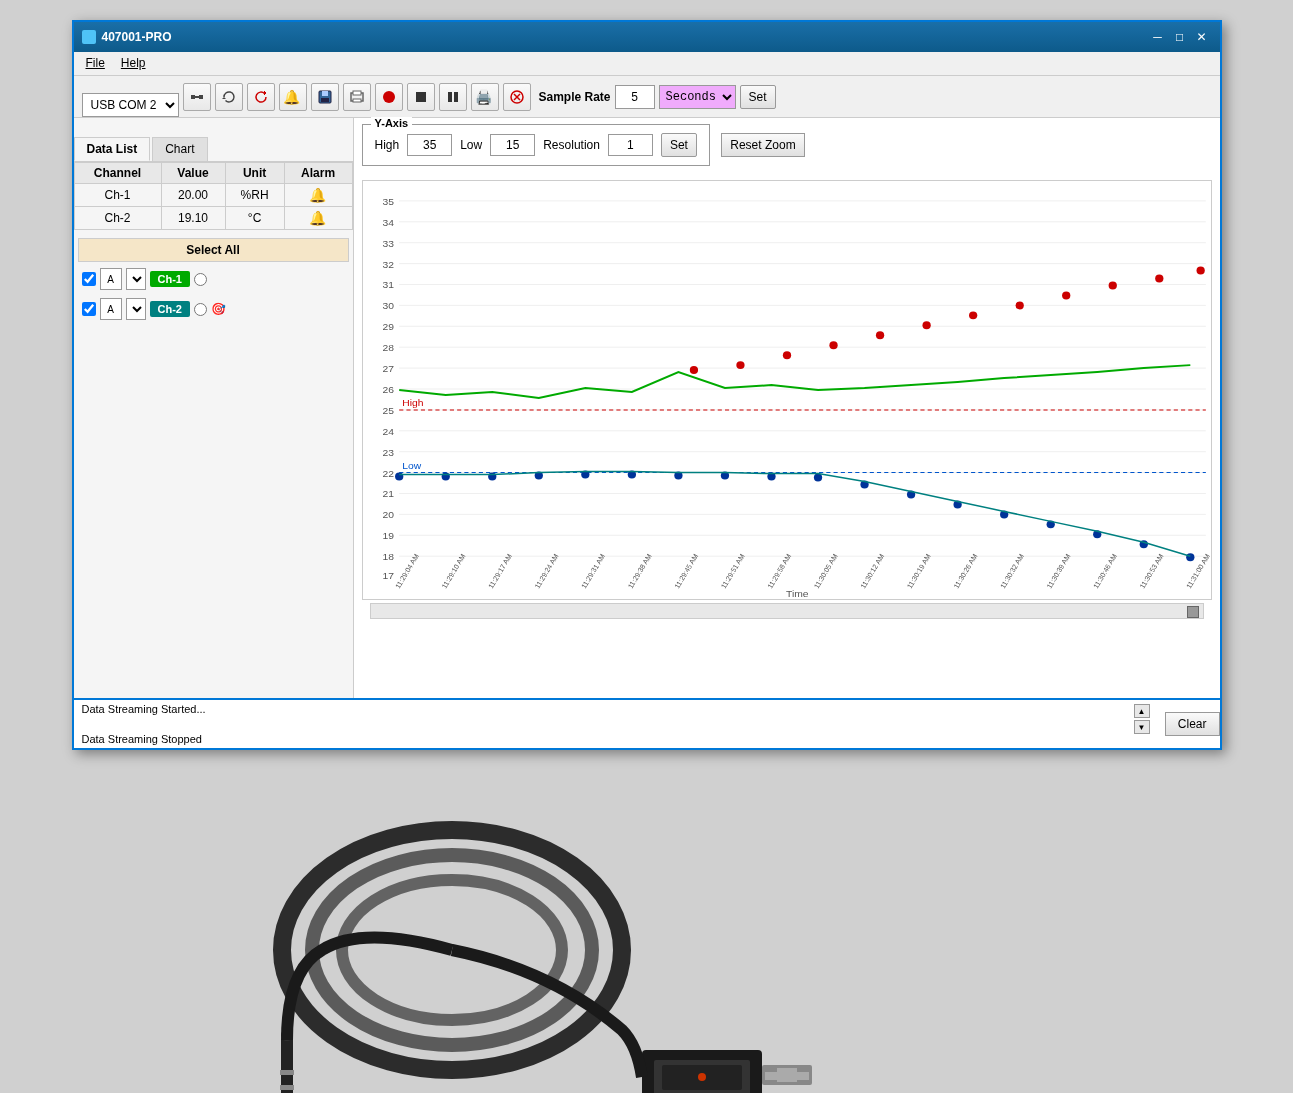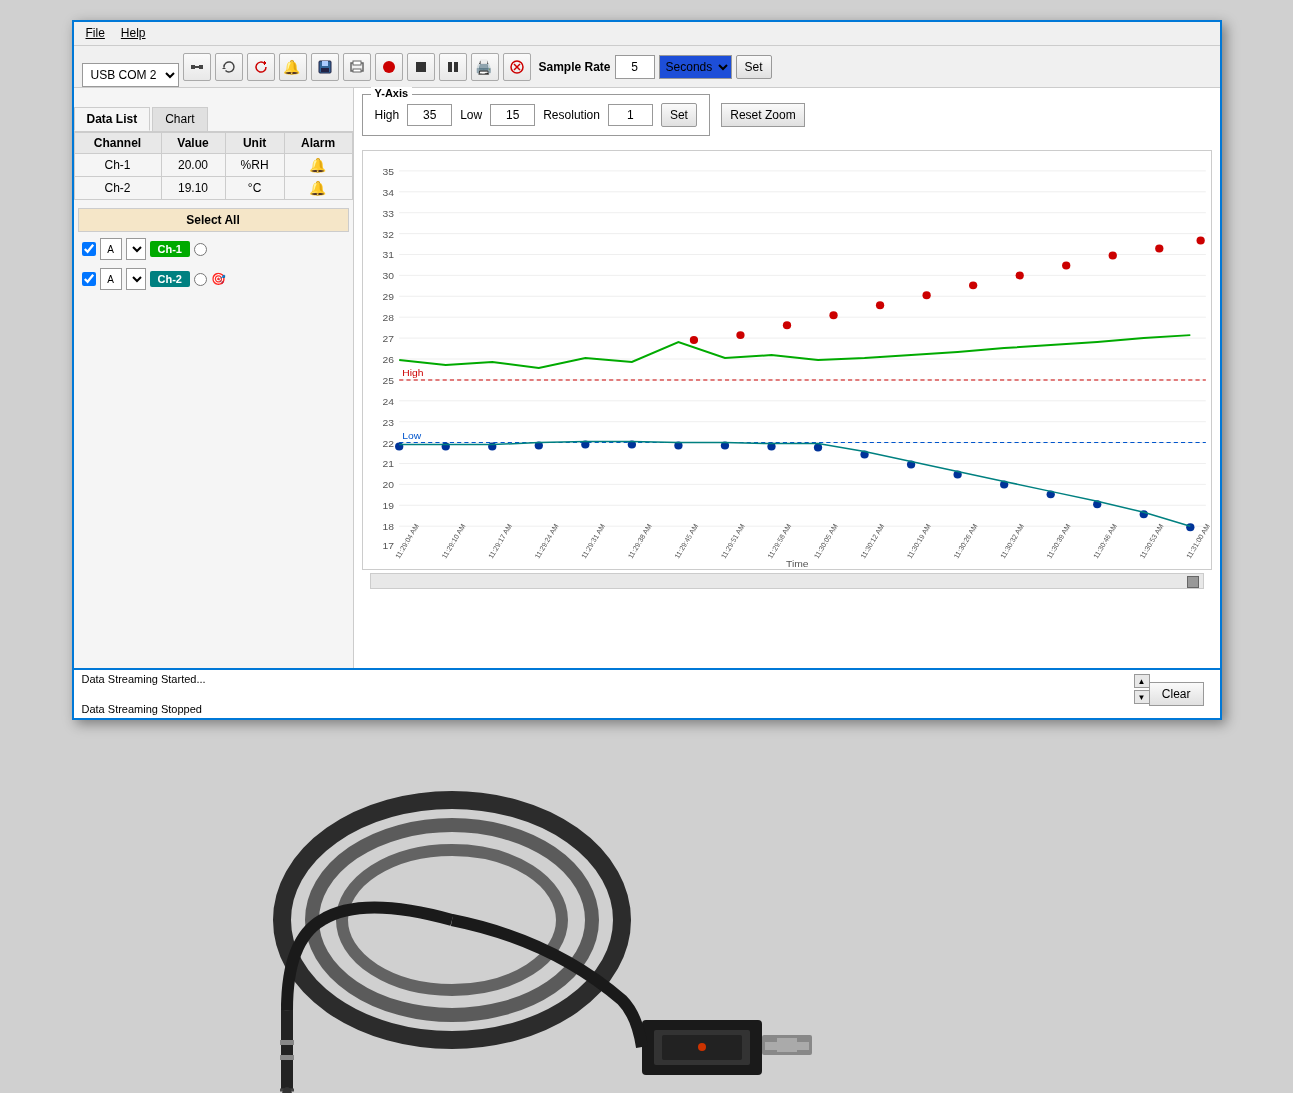--- a/index.html
+++ b/index.html
@@ -113,24 +113,25 @@
       width: 40px; height: 24px;
       border: 1px solid #999;
       background: white;
       padding: 2px 4px;
       font-size: 12px;
       text-align: center;
     }
 
     .sample-dropdown {
       border: 1px solid #999;
-      background: #1d4ed8;
+      background: #f0abfc;
       padding: 2px;
       font-size: 12px;
       height: 24px;
+      font-family: Liberation Mono, monospace;
     }
 
     .set-btn {
       padding: 2px 8px;
       height: 24px;
       border: 1px solid #999;
       background: linear-gradient(to bottom, #fafafa, #e0e0e0);
       cursor: pointer;
       font-size: 12px;
       border-radius: 2px;
@@ -340,21 +341,21 @@
       display: flex;
       align-items: flex-start;
       flex-direction: column;
       justify-content: center;
       gap: 18px;
       position: relative;
     }
 
     .clear-btn {
       position: absolute;
-      right: 16px;
+      right: 0;
       top: 50%;
       transform: translateY(-50%);
       padding: 4px 12px;
       border: 1px solid #999;
       background: linear-gradient(to bottom, #fafafa, #e0e0e0);
       cursor: pointer;
       font-size: 12px;
     }
 
     .status-scroll {
@@ -373,20 +374,29 @@
       cursor: pointer;
       display: flex; align-items: center; justify-content: center;
       font-size: 8px;
     }
   </style>
 </head>
 <body>
 
 <div class="window">
 
+  <div class="title-bar">
+    <div class="title-bar-icon"></div>
+    <span class="title-bar-text">407001-PRO</span>
+    <div class="title-bar-buttons">
+      <button class="title-btn">─</button>
+      <button class="title-btn">□</button>
+      <button class="title-btn close">✕</button>
+    </div>
+  </div>
 
   <div class="menu-bar">
     <span class="menu-item">File</span>
     <span class="menu-item">Help</span>
   </div>
 
   <div class="toolbar">
     <div class="com-select-group">
       <select class="com-select">
         <option>USB COM 2</option>

